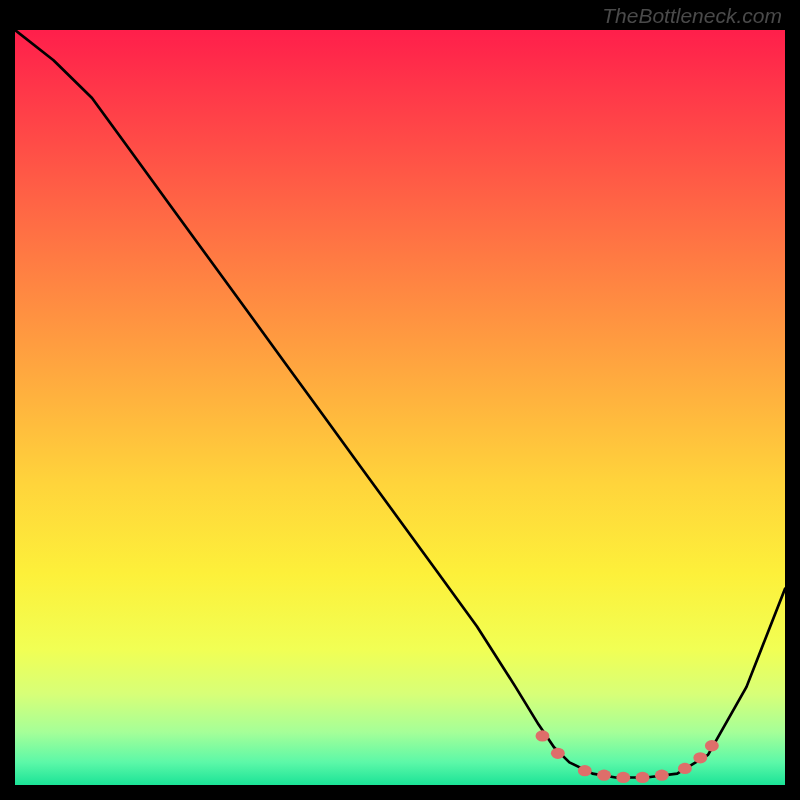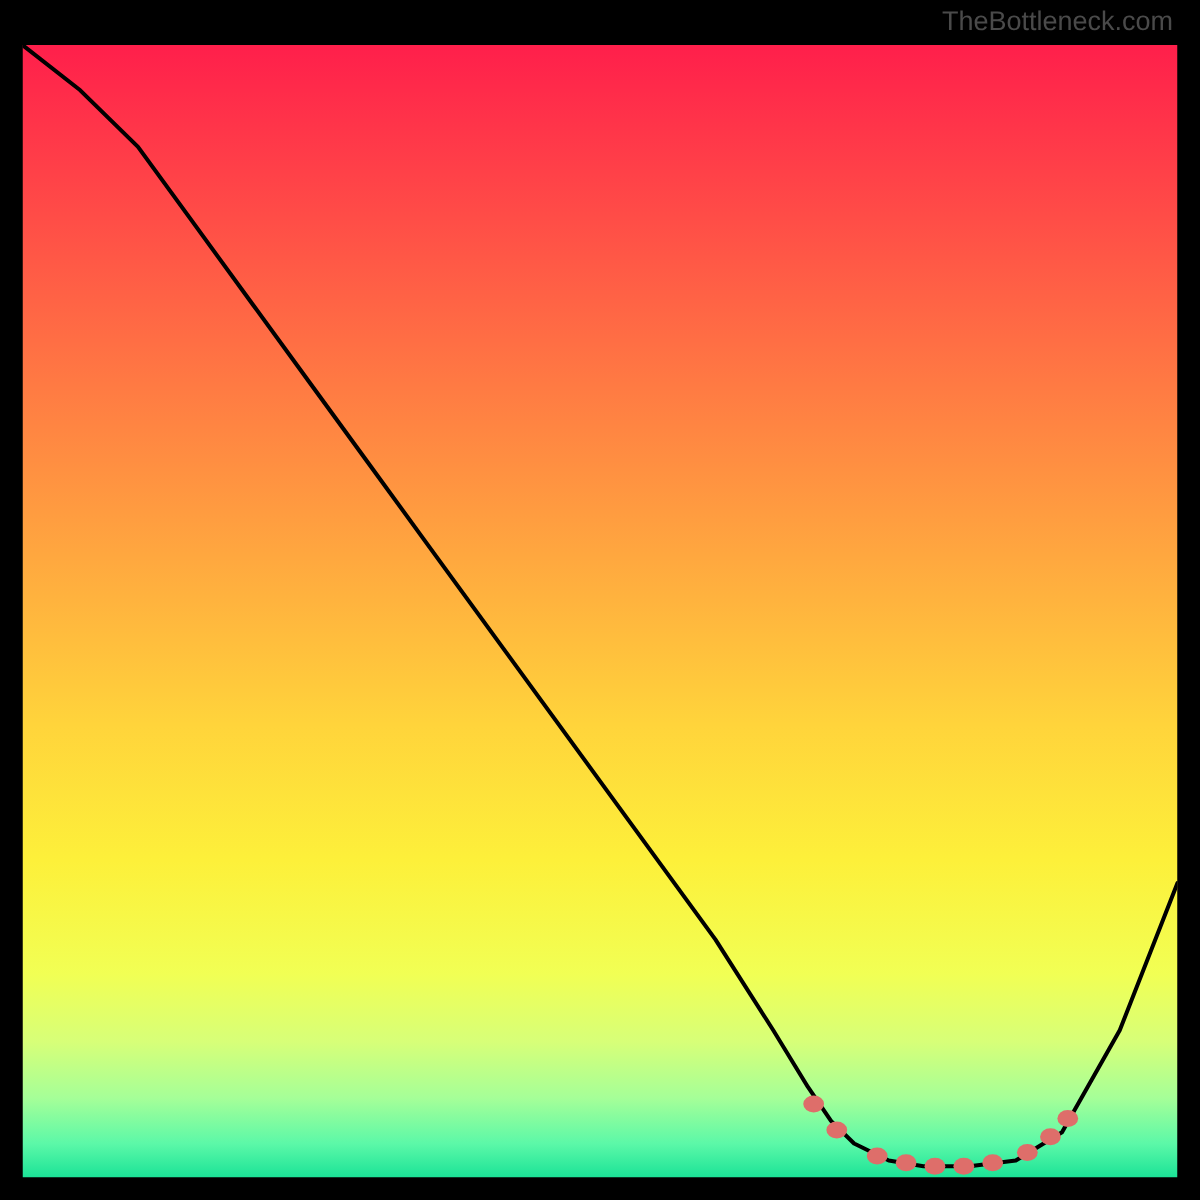--- a/index.html
+++ b/index.html
@@ -8,23 +8,24 @@
     height: 800px;
     background: #000;
     position: relative;
     font-family: Arial, sans-serif;
   }
   .watermark {
     position: absolute;
     top: 4px;
     right: 18px;
     color: #4a4a4a;
-    font-size: 18px;
+    font-size: 21px;
     font-weight: 500;
     z-index: 10;
+    font-style: italic;
   }
   .plot-frame {
     position: absolute;
     left: 15px;
     top: 30px;
     width: 770px;
     height: 755px;
     background: #000;
   }
   .gradient-bg {

